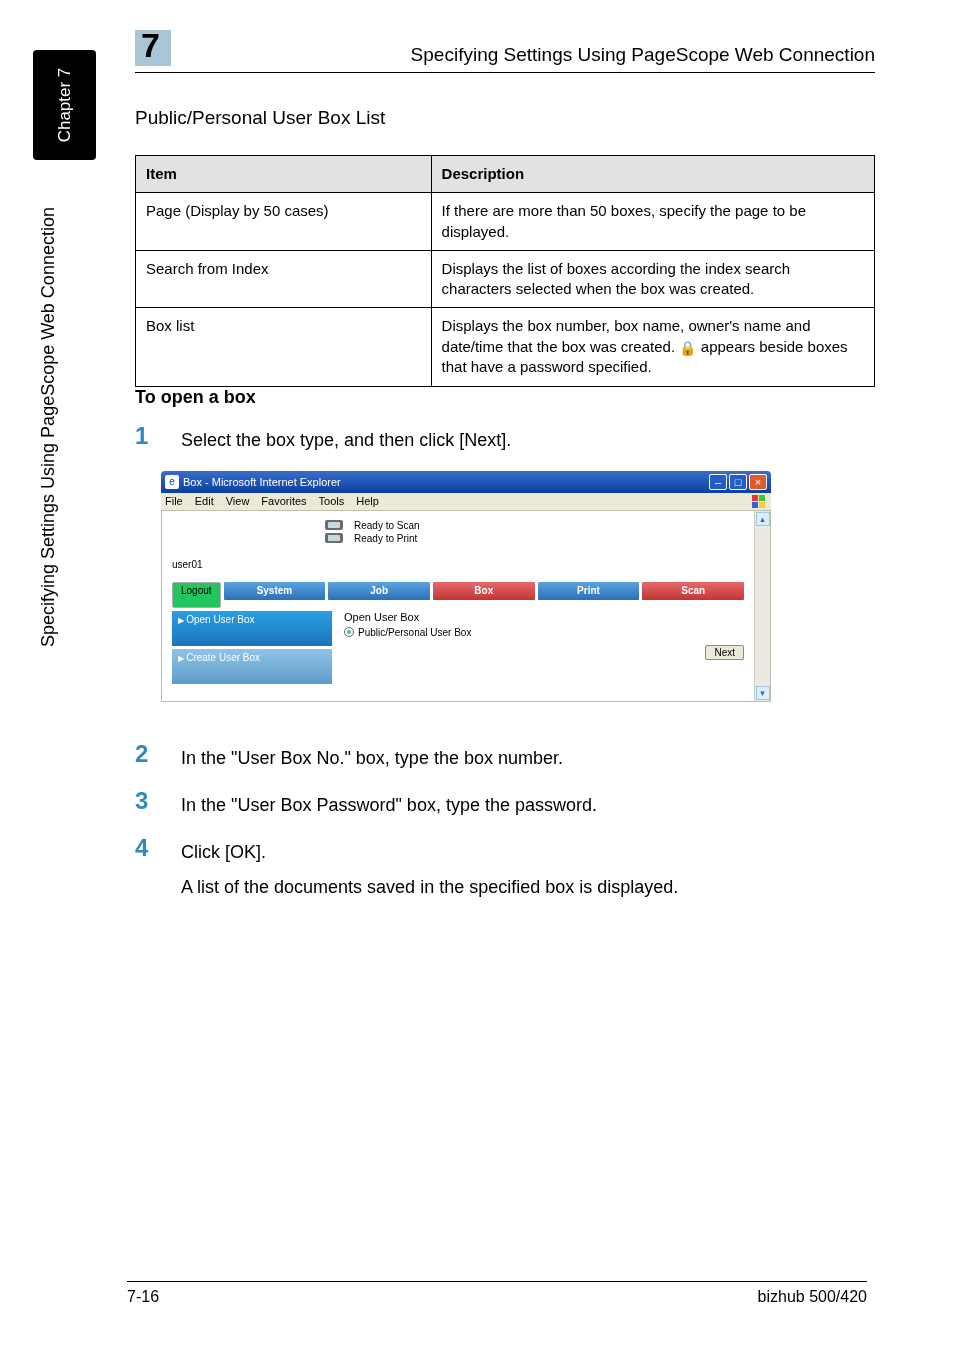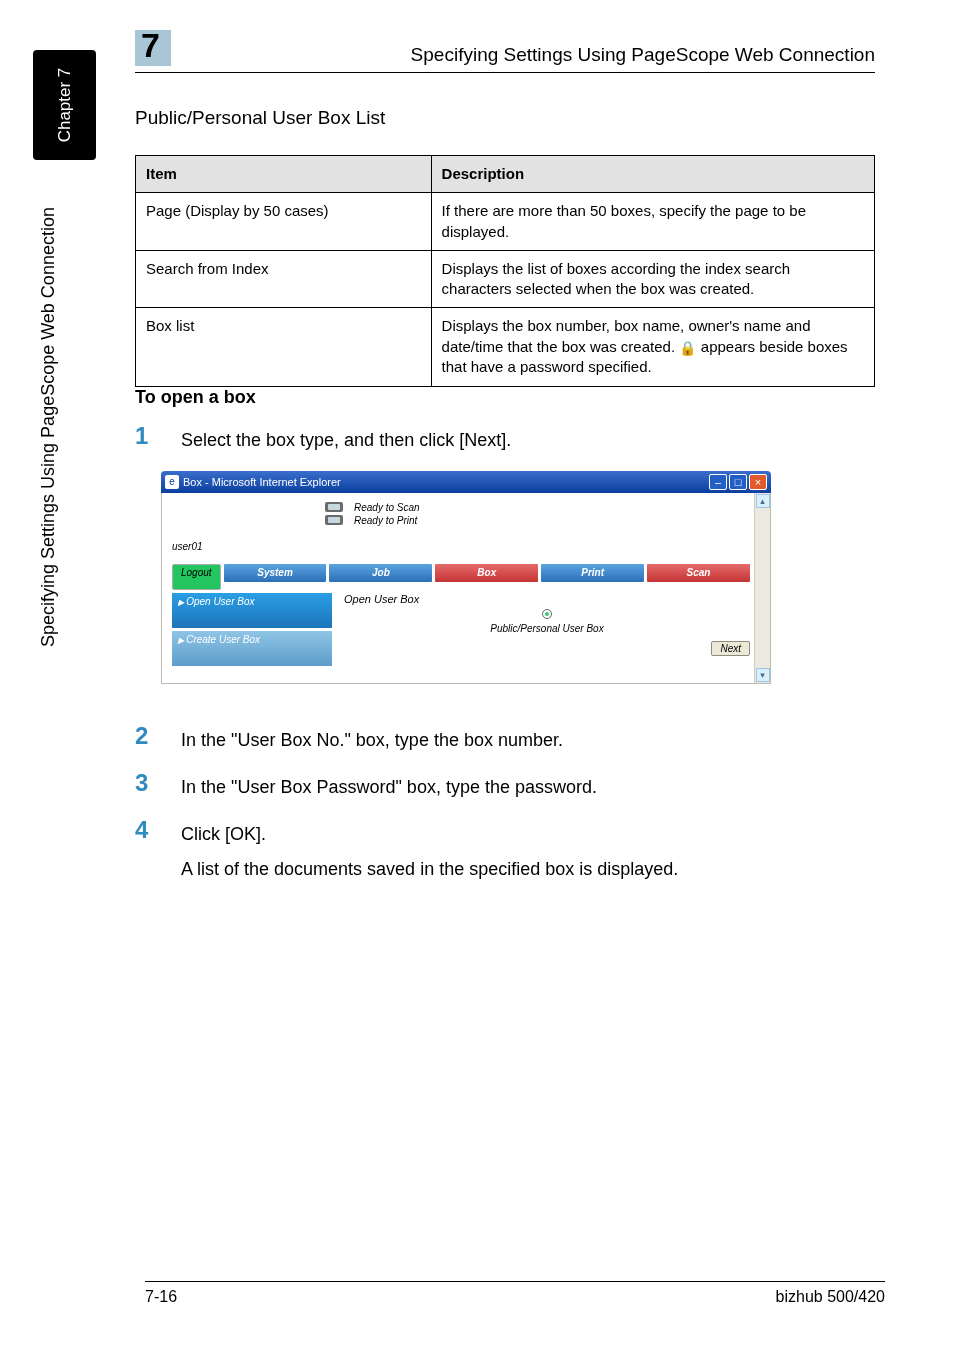--- a/index.html
+++ b/index.html
@@ -211,21 +211,21 @@
     background: #3c3; top: 1px; left: 8px;
     box-shadow: -7px 7px 0 #36c, 0 7px 0 #fc3;
   }
   .ie-viewport {
     background: #fff;
     border-left: 1px solid #bdbab1;
     border-right: 1px solid #bdbab1;
     border-bottom: 1px solid #bdbab1;
     display: flex;
   }
-  .ie-body { flex: 1; padding: 8px 4px 14px 10px; position: relative; font-style: italic; }
+  .ie-body { flex: 1; padding: 8px 10px 14px 10px; position: relative; }
   .ie-scroll {
     width: 16px;
     background: #eceae0;
     display: flex;
     flex-direction: column;
     align-items: center;
     border-left: 1px solid #d0cdc4;
   }
   .ie-scroll .arrow {
     width: 14px; height: 14px;
@@ -276,39 +276,39 @@
     color: #fff;
     padding-left: 6px;
     line-height: 17px;
     margin-bottom: 3px;
   }
   .leftitem .tri { margin-right: 2px; font-size: 8px; }
   .leftitem.active { background: linear-gradient(#2a9fe6, #1d74b8); }
   .leftitem.inactive { background: linear-gradient(#8fc5e6, #5d9cc9); }
   .maincol { flex: 1; padding-left: 12px; }
   .main-title { font-size: 11px; margin-bottom: 4px; }
-  .radio-row { font-size: 10px; display: flex; align-items: center; gap: 4px; flex-direction: column; }
+  .radio-row { font-size: 10px; display: flex; align-items: center; gap: 4px; }
   .radio-row .dot {
     width: 10px; height: 10px; border: 1px solid #666; border-radius: 50%;
     display: inline-flex; align-items: center; justify-content: center;
   }
   .radio-row .dot::after { content: ""; width: 4px; height: 4px; background: #3c7; border-radius: 50%; }
   .next-btn-wrap { text-align: right; margin-top: 8px; }
   .next-btn {
     background: #ece9d8;
     border: 1px solid #8b8b7e;
     font-size: 10px;
     padding: 1px 8px;
     border-radius: 2px;
   }
 
   
   .footer {
     position: absolute;
-    left: 145px;
+    left: 127px;
     width: 740px;
     bottom: 46px;
     border-top: 1px solid #000;
     display: flex;
     justify-content: space-between;
     padding-top: 6px;
     font-size: 16px;
   }
 </style>
 </head>
@@ -367,20 +367,30 @@
     </div>
 
     <div class="ie-window">
       <div class="ie-titlebar">
         <div class="ie-logo">e</div>
         <div>Box - Microsoft Internet Explorer</div>
         <div class="flex"></div>
         <div class="ie-winbtn">–</div>
         <div class="ie-winbtn">□</div>
         <div class="ie-winbtn close">×</div>
+      </div>
+      <div class="ie-menubar">
+        <span>File</span>
+        <span>Edit</span>
+        <span>View</span>
+        <span>Favorites</span>
+        <span>Tools</span>
+        <span>Help</span>
+        <span class="flex"></span>
+        <span class="win-flag"></span>
       </div>
       <div class="ie-viewport">
         <div class="ie-body">
           <div class="status-block">
             <div class="status-icons">
               <svg width="24" height="26" viewBox="0 0 24 26">
                 <rect x="3" y="1" width="18" height="10" rx="2" fill="#6b6b6b"></rect>
                 <rect x="6" y="3" width="12" height="6" rx="1" fill="#c8d8e0"></rect>
                 <rect x="3" y="14" width="18" height="10" rx="2" fill="#6b6b6b"></rect>
                 <rect x="6" y="16" width="12" height="6" rx="1" fill="#c8d8e0"></rect>

